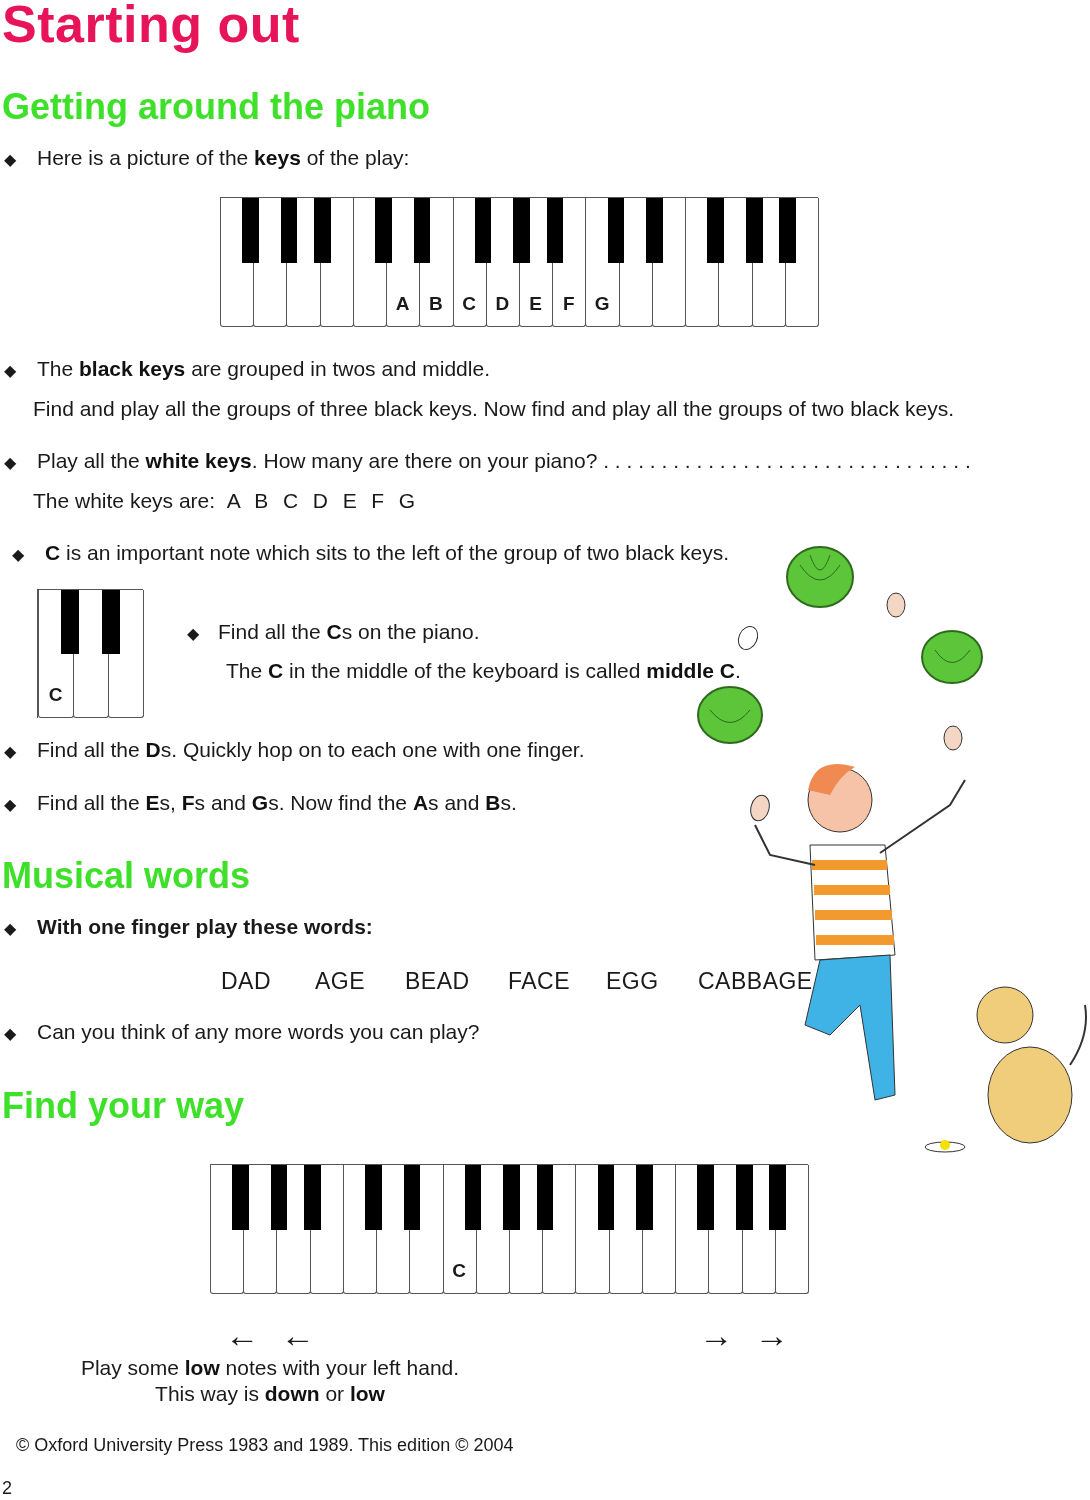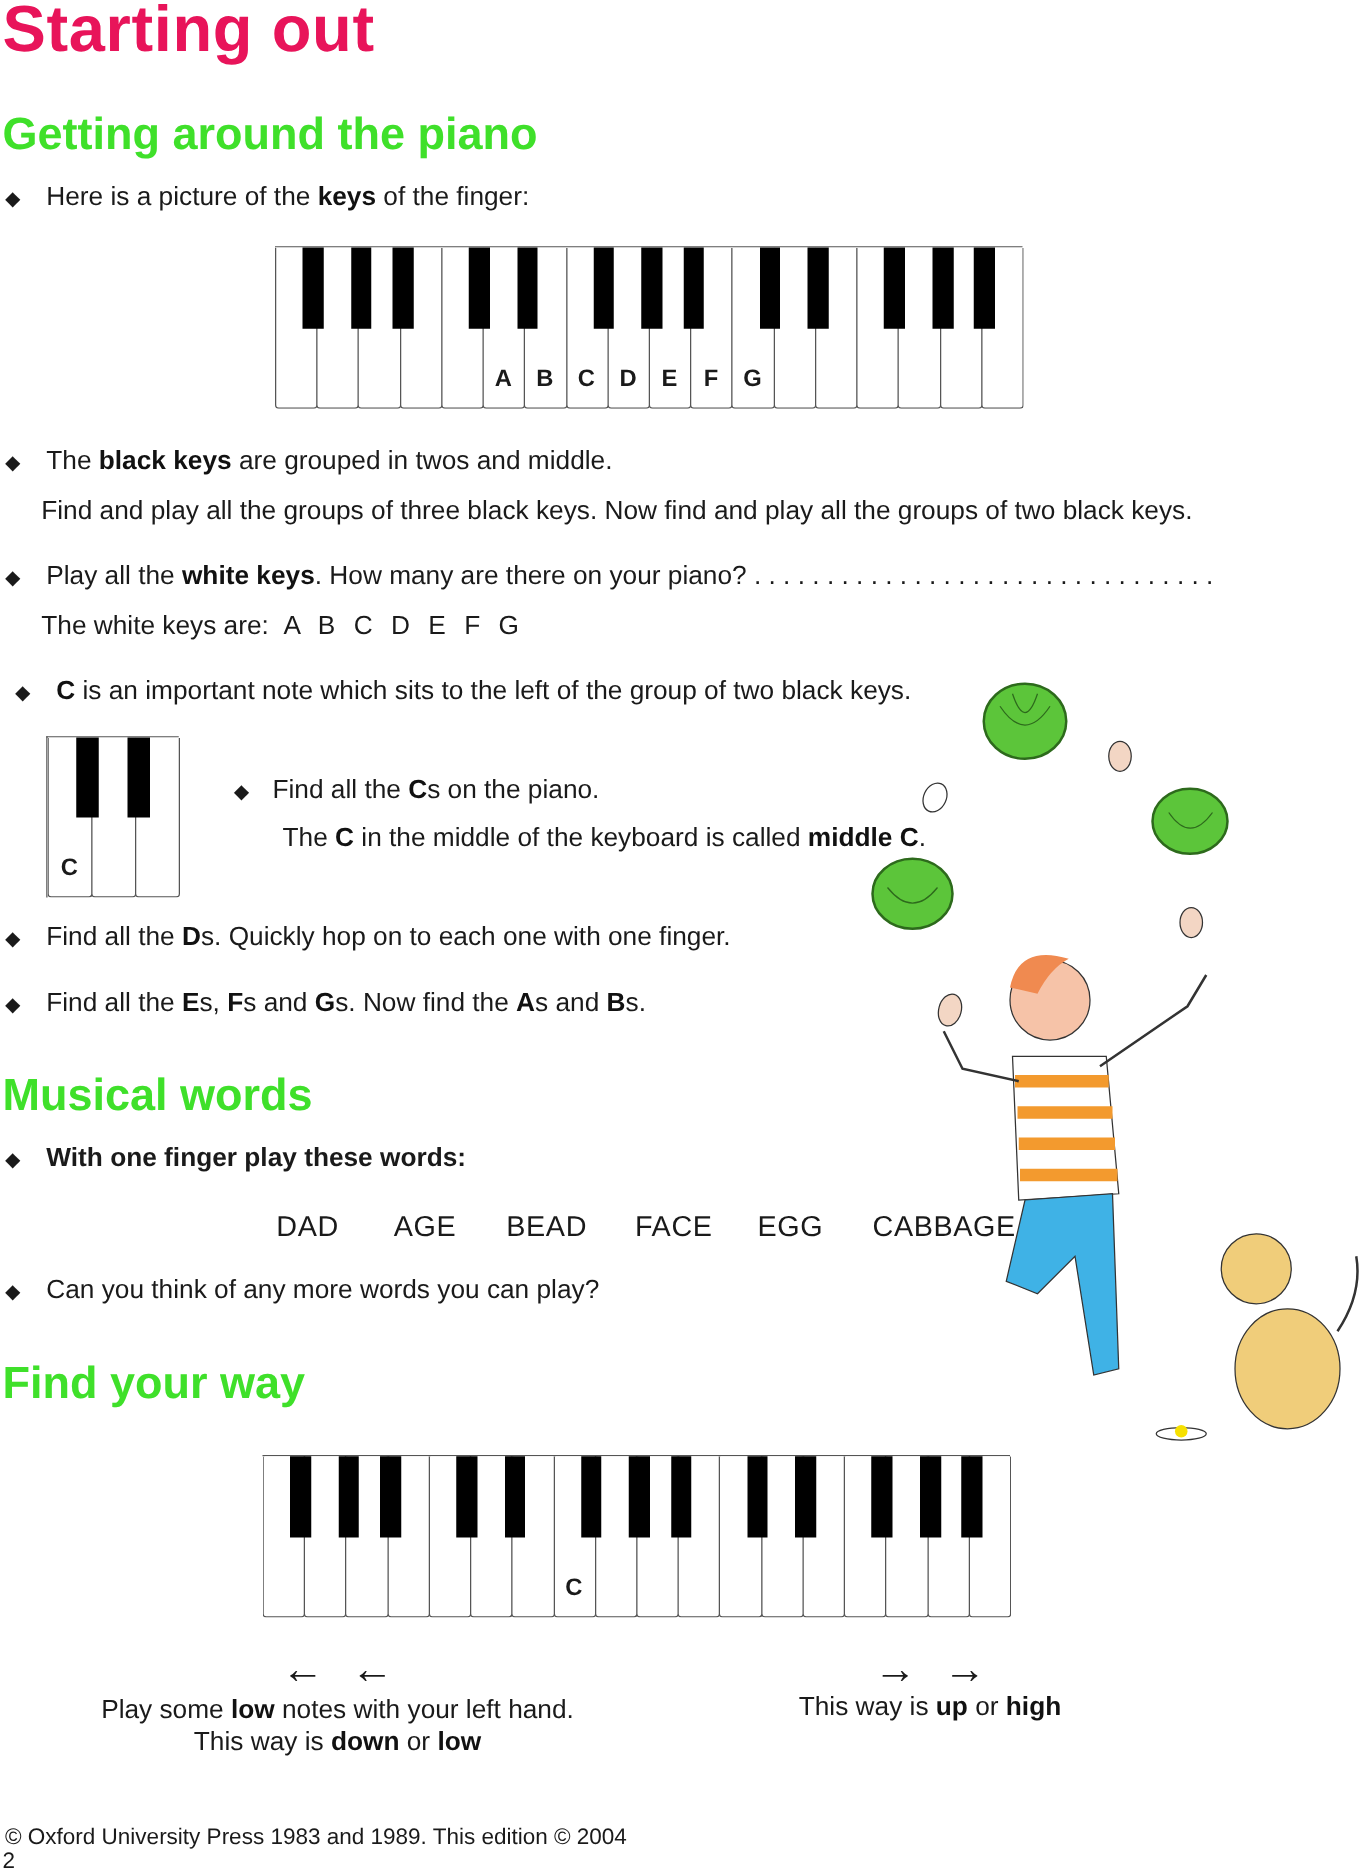--- a/index.html
+++ b/index.html
@@ -22,21 +22,21 @@
   .foot { font-size:18px; }
 </style>
 </head>
 <body>
 
 <div class="abs title">Starting out</div>
 
 <div class="abs h2" style="left:2px;top:86px;">Getting around the piano</div>
 
 <div class="abs line" style="left:4px;top:146px;">
-  <span class="bullet">◆</span><span>Here is a picture of the </span><b>keys</b><span> of the finger:</span>
+  <span class="bullet">◆</span><span>Here is a picture of the </span><b>keys</b><span> of the play:</span>
 </div>
 
 <div class="kb" id="kb1" style="left:220px;top:197px;width:598px;height:129px;">
     <div class="wkey" style="left: 0px; width: 34.2222px; height: 129px;"></div>
     <div class="wkey" style="left: 33.2222px; width: 34.2222px; height: 129px;"></div>
     <div class="wkey" style="left: 66.4444px; width: 34.2222px; height: 129px;"></div>
     <div class="wkey" style="left: 99.6667px; width: 34.2222px; height: 129px;"></div>
     <div class="wkey" style="left: 132.889px; width: 34.2222px; height: 129px;"></div>
     <div class="wkey" style="left: 166.111px; width: 34.2222px; height: 129px;"></div>
     <div class="wkey" style="left: 199.333px; width: 34.2222px; height: 129px;"></div>
@@ -165,24 +165,23 @@
     <div class="klabel" style="left: 232.556px; width: 33.2222px; top: 95px;">C</div>
   </div>
 
 <div class="abs center" style="left:40px;top:1318px;width:460px;">
   <div class="arrow" style="word-spacing:12px;">← ←</div>
   <div style="margin-top:4px;"><span>Play some </span><b>low</b><span> notes with your left hand.</span></div>
   <div style="margin-top:2px;"><span>This way is </span><b>down</b><span> or </span><b>low</b></div>
 </div>
 <div class="abs center" style="left:514px;top:1318px;width:460px;">
   <div class="arrow" style="word-spacing:12px;">→ →</div>
-  <div style="margin-top:2px;"><span>This way is </span><b>up</b><span> or </span><b>high</b></div>
-</div>
-
-<div class="abs foot" style="left:4px;top:1435px;margin-top:24px;">© Oxford University Press 1983 and 1989. This edition © 2004</div>
+</div>
+
+<div class="abs foot" style="left:16px;top:1435px;">© Oxford University Press 1983 and 1989. This edition © 2004</div>
 <div class="abs foot" style="left:2px;top:1478px;">2</div>
 
 <svg class="abs" style="left:690px;top:535px;" width="400" height="630" viewBox="0 0 400 630">
   <g>
       <ellipse cx="130" cy="42" rx="33" ry="30" fill="#5cc53a" stroke="#2d6a1c" stroke-width="2"></ellipse>
       <path d="M110 30 Q130 60 150 30 M120 20 Q130 50 140 20" stroke="#2d6a1c" fill="none"></path>
     </g>
   <g>
       <ellipse cx="262" cy="122" rx="30" ry="26" fill="#5cc53a" stroke="#2d6a1c" stroke-width="2"></ellipse>
       <path d="M245 115 Q262 140 280 115" stroke="#2d6a1c" fill="none"></path>

